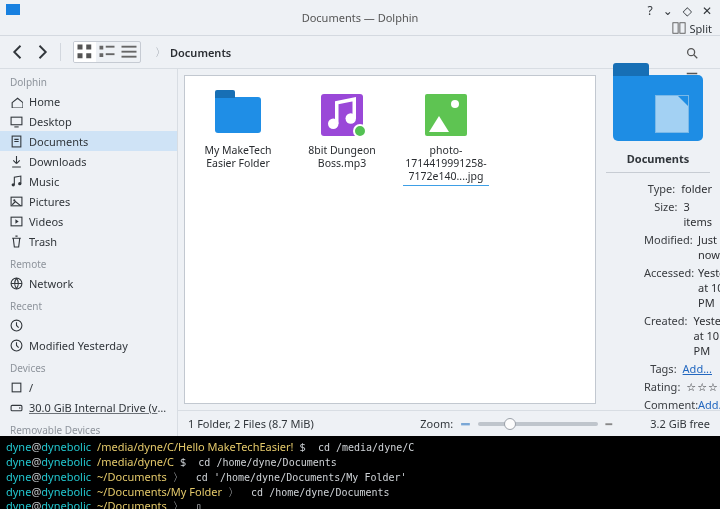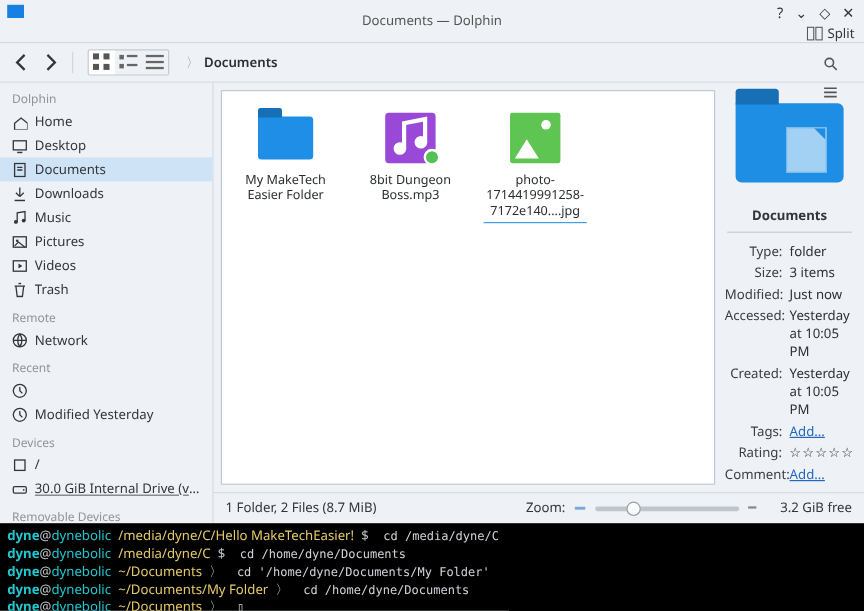--- a/index.html
+++ b/index.html
@@ -54,27 +54,27 @@
 
   .infopanel { width:118px; display:flex; flex-direction:column; padding:6px 6px 0 0;}
   .big-folder { width:100%; height:96px; display:flex; align-items:center; justify-content:center;}
   .big-folder .outer{ width:90px; height:66px; background:#1e8de4; border-radius:0 5px 5px 5px; position:relative;}
   .big-folder .outer::before{content:"";position:absolute;top:-12px;left:0;width:36px;height:13px;background:#176fb5;border-radius:3px 3px 0 0;}
   .big-folder .doc{position:absolute;right:14px;bottom:8px;width:34px;height:38px;background:#a3d1f3;border:1px solid #7bb9e8;}
   .big-folder .doc::after{content:"";position:absolute;top:0;right:0;width:10px;height:10px;background:#1e8de4;clip-path:polygon(0 0,100% 100%,100% 0);}
   .info-title { font-weight:700; text-align:center; border-bottom:1px solid #c7ccd3; padding:6px 0; margin:4px 4px 6px;}
   .info-table { padding:0 2px;}
   .info-row{ display:flex; gap:6px; padding:1.5px 0; font-size:10.5px;}
-  .info-row .k{ width:48px; text-align:right; color:#3a3d41;}
+  .info-row .k{ width:48px; text-align:right; color:#3a3d41;margin-left:40px;}
   .info-row .v{ flex:1; color:#2d2f33;}
   .info-row .v.link{ color:#2368c0; text-decoration:underline;}
   .stars{ color:#888; letter-spacing:1px;}
 
   .terminal{ height:73px; background:#000; color:#cfd3d7; font-family:"DejaVu Sans Mono",monospace; font-size:10px; padding:4px 6px; line-height:1.35; overflow:hidden; white-space:pre;}
-  .t-user{ color:#22c7cf;font-weight:bold;}
+  .t-user{ color:#22c7cf;}
   .t-host{ color:#22c7cf;}
   .t-path{ color:#e4c96a;}
   .t-sep{ color:#bfc3c7;}
 
   svg { width:100%; height:100%; }
 </style>
 </head>
 <body>
 
 <div class="titlebar">
@@ -356,21 +356,21 @@
     <div class="statusbar">
       <span class="status-left">1 Folder, 2 Files (8.7 MiB)</span>
       <div class="zoom">
         <span>Zoom:</span>
         <span style="color:#7aa7d6;font-size:14px;">━</span>
         <div class="slider">
             <div class="knob"></div>
           </div>
         <span style="color:#888;">━</span>
       </div>
-      <span style="margin-left:10px;">3.2 GiB free</span>
+      <span style="margin-left:28px;">3.2 GiB free</span>
     </div>
   </div>
 </div>
 
 <div class="terminal" id="terminal"><span class="t-user">dyne</span><span class="t-sep">@</span><span class="t-host">dynebolic</span> <span class="t-path">/media/dyne/C/Hello MakeTechEasier!</span> <span class="t-sep">$</span>  cd /media/dyne/C
 <span class="t-user">dyne</span><span class="t-sep">@</span><span class="t-host">dynebolic</span> <span class="t-path">/media/dyne/C</span> <span class="t-sep">$</span>  cd /home/dyne/Documents
 <span class="t-user">dyne</span><span class="t-sep">@</span><span class="t-host">dynebolic</span> <span class="t-path">~/Documents</span> <span class="t-sep">〉</span>  cd '/home/dyne/Documents/My Folder'
 <span class="t-user">dyne</span><span class="t-sep">@</span><span class="t-host">dynebolic</span> <span class="t-path">~/Documents/My Folder</span> <span class="t-sep">〉</span>  cd /home/dyne/Documents
 <span class="t-user">dyne</span><span class="t-sep">@</span><span class="t-host">dynebolic</span> <span class="t-path">~/Documents</span> <span class="t-sep">〉</span>  ▯</div>
 

